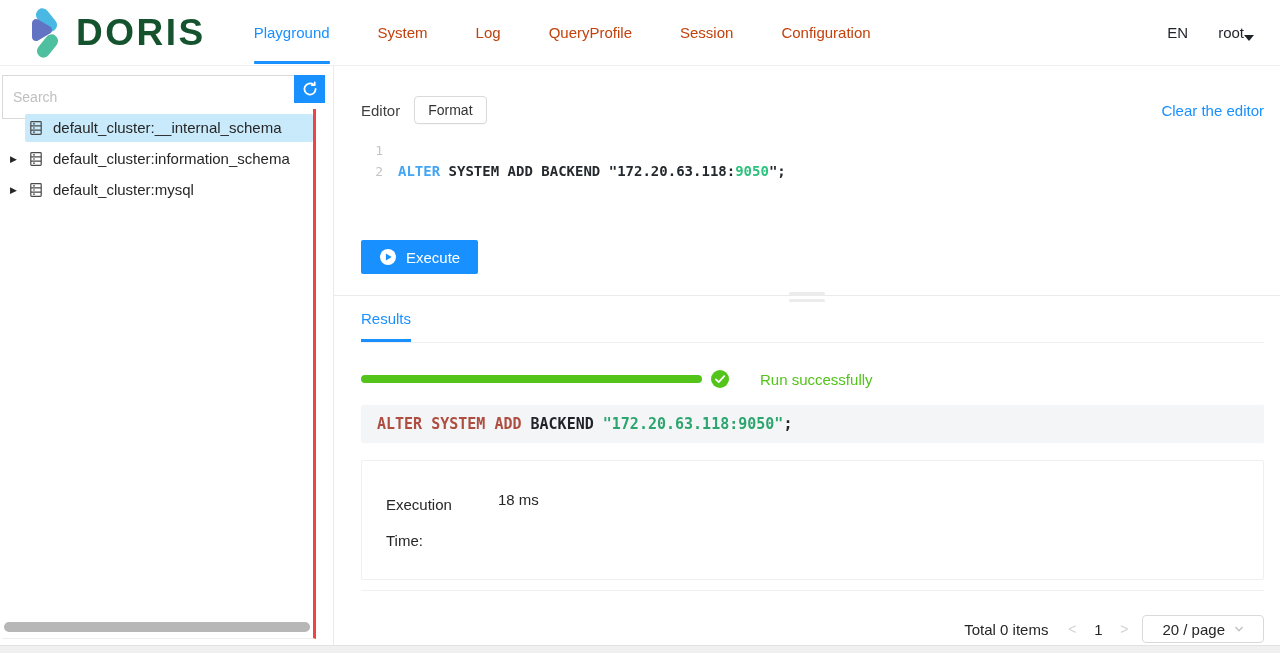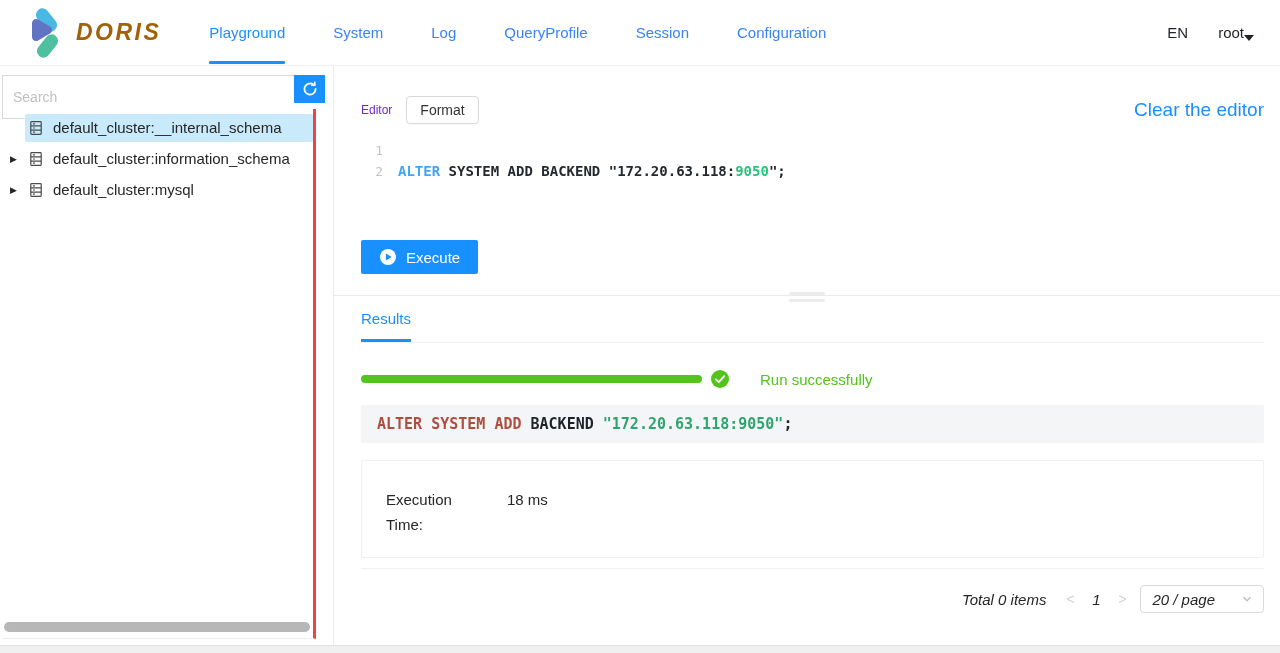--- a/index.html
+++ b/index.html
@@ -4,24 +4,24 @@
 <style>
   * { box-sizing: border-box; margin: 0; padding: 0; }
   html,body { width:1280px; height:653px; overflow:hidden; background:#fff;
     font-family:"Liberation Sans", sans-serif; color:#262626; }
   .stage { position:relative; width:1280px; height:653px; overflow:hidden; }
 
   
   .header { position:absolute; top:0; left:0; right:0; height:66px; background:#fff;
     border-bottom:1px solid #f0f0f0; display:flex; align-items:center; padding:0 26px 0 30px; z-index:5; }
   .logo { display:flex; align-items:center; gap:12px; cursor:pointer; }
-  .logo-text { font-size:23px; font-weight:700; letter-spacing:2.5px; color:#a16207;font-style:italic; }
+  .logo-text { font-size:37px; font-weight:700; letter-spacing:2.5px; color:#14532d; }
   .nav { display:flex; margin-left:24px; height:100%; }
   .nav-item { position:relative; display:flex; align-items:center; height:100%;
-    padding:0 24px; font-size:15px; color:#3b82f6; cursor:pointer; white-space:nowrap; }
+    padding:0 24px; font-size:15px; color:#c2410c; cursor:pointer; white-space:nowrap; }
   .nav-item.active { color:#1890ff; }
   .nav-item.active::after { content:""; position:absolute; left:24px; right:24px; bottom:1px;
     height:3px; background:#1890ff; border-radius:1px; }
   .header-right { margin-left:auto; display:flex; align-items:center; gap:30px; font-size:15px; color:#1f2329; }
   .user-menu { display:flex; align-items:flex-end; cursor:pointer; }
   .down-caret { width:0; height:0; border-left:5px solid transparent; border-right:5px solid transparent;
     border-top:6px solid #1f2329; margin-top:2px; }
 
   
   .sidebar { position:absolute; top:66px; left:0; width:333px; bottom:8px; background:#fff; }
@@ -41,25 +41,25 @@
   .tree-item.selected .item-body { background:#c9eafb; }
   .db-icon { flex:none; display:flex; color:#4a4a4a; }
   .tree-label { font-size:15px; color:#262626; }
   .h-scrollbar { position:absolute; left:2px; bottom:6px; width:306px; height:10px;
     background:#b7b7b7; border-radius:5px; cursor:pointer; }
 
   
   .main { position:absolute; top:66px; left:333px; right:0; bottom:8px; background:#fff;
     border-left:1px solid #ebebeb; overflow:hidden; }
   .toolbar { margin:30px 16px 0 27px; display:flex; align-items:center; }
-  .editor-title { font-size:12px; font-weight:500; color:#6d28d9; margin-right:14px; }
+  .editor-title { font-size:15px; font-weight:500; color:#404040; margin-right:14px; }
   .format-btn { height:28px; padding:0 13px; background:#fff; border:1px solid #d9d9d9; border-radius:4px;
     font-size:14px; color:#333; cursor:pointer; box-shadow:0 1px 1px rgba(0,0,0,0.03);
     font-family:"Liberation Sans", sans-serif; }
-  .clear-link { margin-left:auto; color:#1890ff; font-size:19px; cursor:pointer; text-decoration:none; }
+  .clear-link { margin-left:auto; color:#1890ff; font-size:15px; cursor:pointer; text-decoration:none; }
   .current-db { margin:14px 16px 0 27px; font-size:13px; font-weight:700; color:#262626; }
 
   .code-area { margin:16px 16px 0 27px; font-family:"DejaVu Sans Mono", monospace;
     font-size:14px; line-height:21px; cursor:text; }
   .code-line { display:flex; white-space:pre; }
   .ln { width:22px; flex:none; text-align:right; margin-right:15px; color:#c4c4c4; font-size:13px; }
   .comment { color:#9aa0a6; }
   .kw-blue { color:#42a5f5; font-weight:600; }
   .code-dark { color:#24292e; font-weight:600; }
   .num-green { color:#2ec27e; font-weight:600; }
@@ -83,32 +83,32 @@
   .status-text { margin-left:30px; color:#52c41a; font-size:15px; }
 
   .sql-result { margin:16px 16px 0 27px; background:#f4f5f7; border-radius:2px; padding:10px 16px;
     font-family:"DejaVu Sans Mono", monospace; font-size:15px; font-weight:600; white-space:pre; }
   .res-red { color:#ae4e41; }
   .res-dark { color:#1f2329; }
   .res-green { color:#2da56e; }
 
   .exec-card { margin:17px 16px 0 27px; border:1px solid #f0f0f0; border-radius:2px;
     padding:26px 24px 20px 24px; display:flex; font-size:15px; color:#262626; }
-  .exec-label { width:76px; line-height:25px; }
-  .exec-value { margin-left:45px; line-height:25px; }
+  .exec-label { width:76px; line-height:36px; }
+  .exec-value { margin-left:36px; line-height:25px; }
 
   .bottom-line { margin:10px 16px 0 27px; border-top:1px solid #f0f0f0; }
 
-  .pagination { margin:16px 16px 0 0; display:flex; justify-content:flex-end; align-items:center;
-    gap:10px; font-size:15px; color:#262626;font-style:italic; }
+  .pagination { margin:24px 16px 0 0; display:flex; justify-content:flex-end; align-items:center;
+    gap:10px; font-size:15px; color:#262626; }
   .page-total { margin-right:6px; }
   .page-arrow { color:#d2d2d2; font-size:14px; width:16px; text-align:center; cursor:default; }
   .page-num { min-width:16px; text-align:center; cursor:pointer; }
-  .page-size { border:1px solid #d9d9d9; border-radius:4px; height:28px; padding:0 11px;
-    display:flex; align-items:center; gap:27px; cursor:pointer; background:#fff; }
+  .page-size { border:1px solid #d9d9d9; border-radius:4px; height:28px; padding:0 19px;
+    display:flex; align-items:center; gap:9px; cursor:pointer; background:#fff; }
 
   .bottom-strip { position:absolute; left:0; right:0; bottom:0; height:8px; background:#f0f0f0;
     border-top:1px solid #e2e2e2; }
 </style>
 </head>
 <body>
 
 <div class="stage">
 
   <div class="header">

